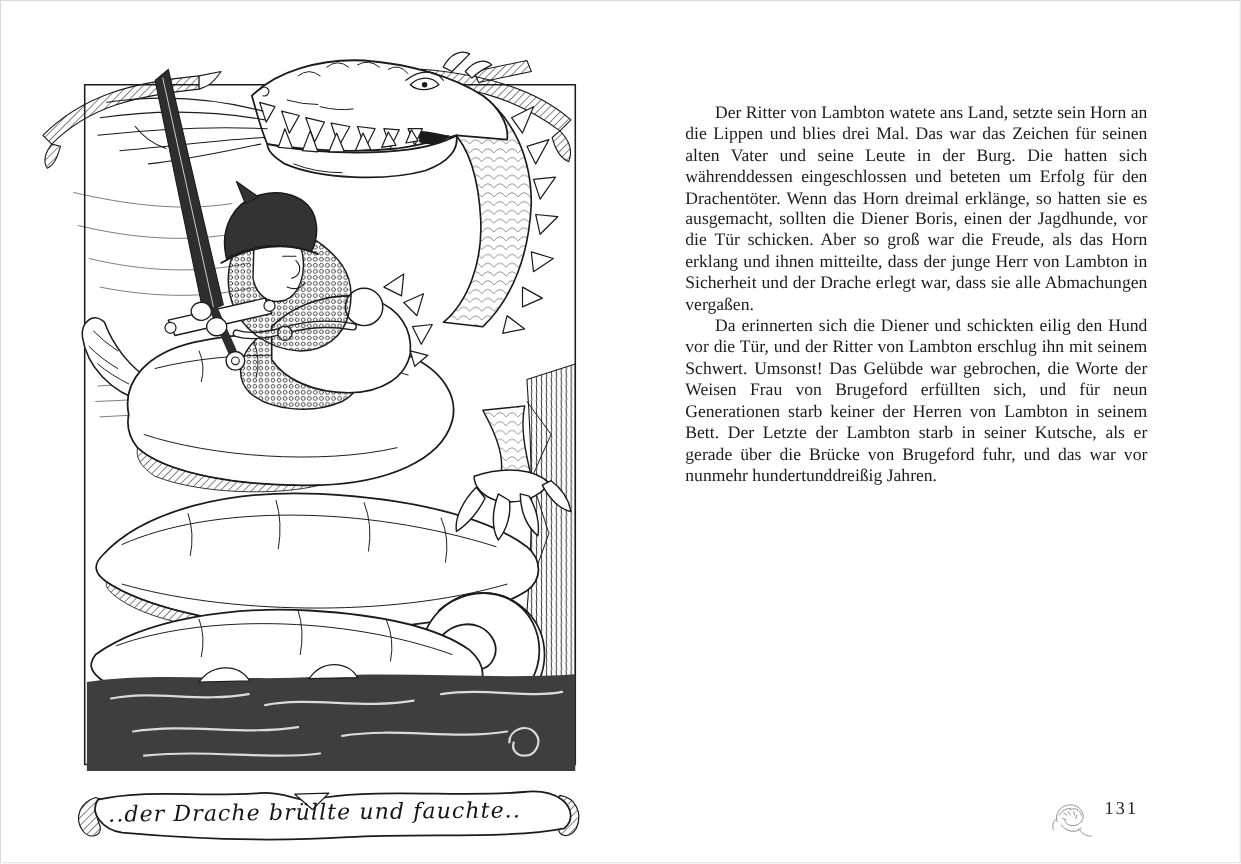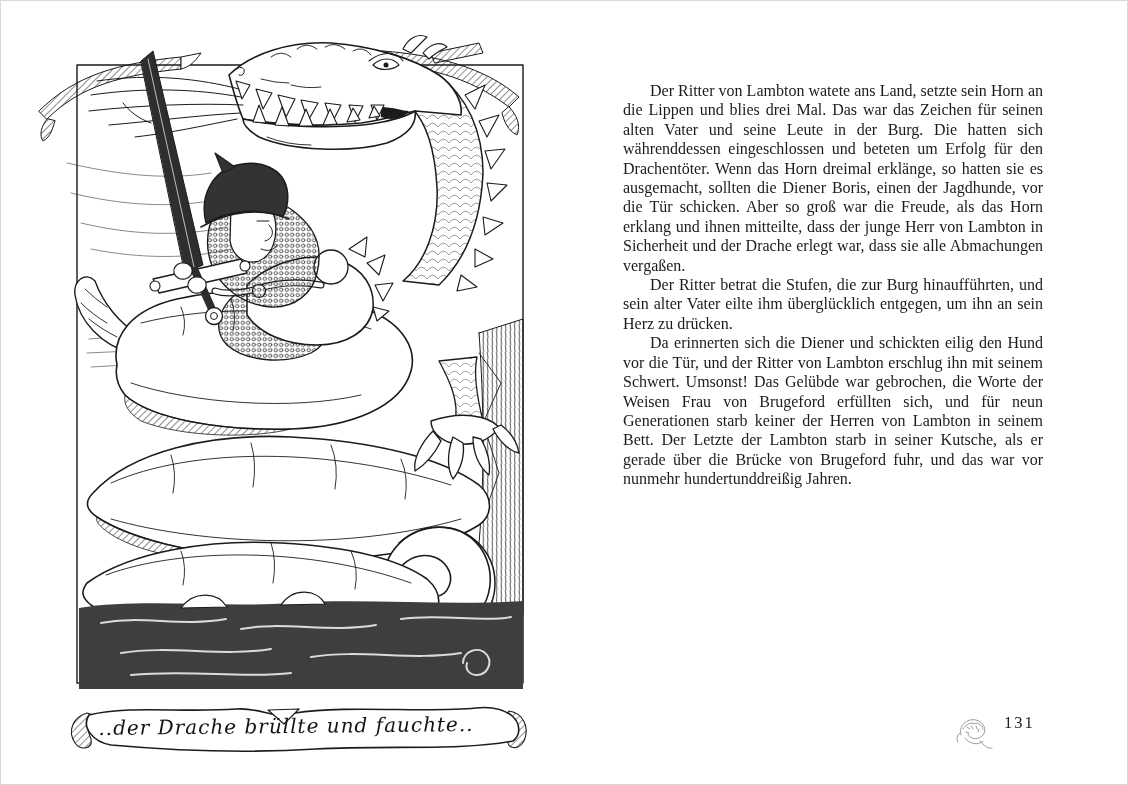--- a/index.html
+++ b/index.html
@@ -2,21 +2,21 @@
 <html lang="de"><head>
 <meta charset="utf-8">
 <style>
   html,body{margin:0;padding:0;}
   body{
     width:1128px;height:785px;background:#ffffff;
     font-family:"Liberation Serif",serif;color:#1b1b1b;
     position:relative;overflow:hidden;
   }
   .spread{position:absolute;inset:0;border:1px solid #d9d9d9;box-sizing:border-box;background:#ffffff;}
-  .page{position:absolute;top:4px;height:692px;}
+  .page{position:absolute;top:16px;height:692px;}
   .page-left{left:0;width:564px;}
   .page-right{left:564px;width:564px;}
   .illustration{position:absolute;left:30px;top:18px;}
   .caption{
     position:absolute;left:92px;top:709px;width:386px;
     text-align:center;
     font-family:"DejaVu Serif",serif;font-style:italic;
     font-size:20px;letter-spacing:1px;color:#141414;
     transform:rotate(-0.6deg);
     white-space:nowrap;
@@ -271,21 +271,20 @@
         <path d="M237,687 L253,701 L268,686 Z" fill="#ffffff" stroke-width="1.2"></path>
       </g>
     </svg>
 
     <div class="caption">..der Drache brüllte und fauchte..</div>
   </div>
 
   <div class="page page-right">
     <div class="text-block" lang="de">
       <p>Der Ritter von Lambton watete ans Land, setzte sein Horn an die Lippen und blies drei Mal. Das war das Zeichen für seinen alten Vater und seine Leute in der Burg. Die hatten sich währenddessen eingeschlossen und beteten um Erfolg für den Drachentöter. Wenn das Horn dreimal erklänge, so hatten sie es ausgemacht, sollten die Diener Boris, einen der Jagdhunde, vor die Tür schicken. Aber so groß war die Freude, als das Horn erklang und ihnen mitteilte, dass der junge Herr von Lambton in Sicherheit und der Drache erlegt war, dass sie alle Abmachungen vergaßen.</p>
-      <p>Der Ritter betrat die Stufen, die zur Burg hinaufführten, und sein alter Vater eilte ihm überglücklich entgegen, um ihn an sein Herz zu drücken.</p>
       <p>Da erinnerten sich die Diener und schickten eilig den Hund vor die Tür, und der Ritter von Lambton erschlug ihn mit seinem Schwert. Umsonst! Das Gelübde war gebrochen, die Worte der Weisen Frau von Brugeford erfüllten sich, und für neun Generationen starb keiner der Herren von Lambton in seinem Bett. Der Letzte der Lambton starb in seiner Kutsche, als er gerade über die Brücke von Brugeford fuhr, und das war vor nunmehr hundertunddreißig Jahren.</p>
     </div>
 
     <div class="folio">
       <svg width="42" height="40" viewBox="0 0 42 40" fill="none" stroke="#8f8f8f" stroke-width="0.9" stroke-linecap="round">
         <path d="M8,22 C5,13 14,5 23,7 C31,9 34,17 30,22 C26,27 17,27 15,21"></path>
         <path d="M12,25 C16,31 25,33 30,28"></path>
         <path d="M20,11 C24,9 29,11 30,16"></path>
         <path d="M10,16 C12,12 16,10 20,10"></path>
         <path d="M27,28 C31,33 36,36 39,35"></path>

